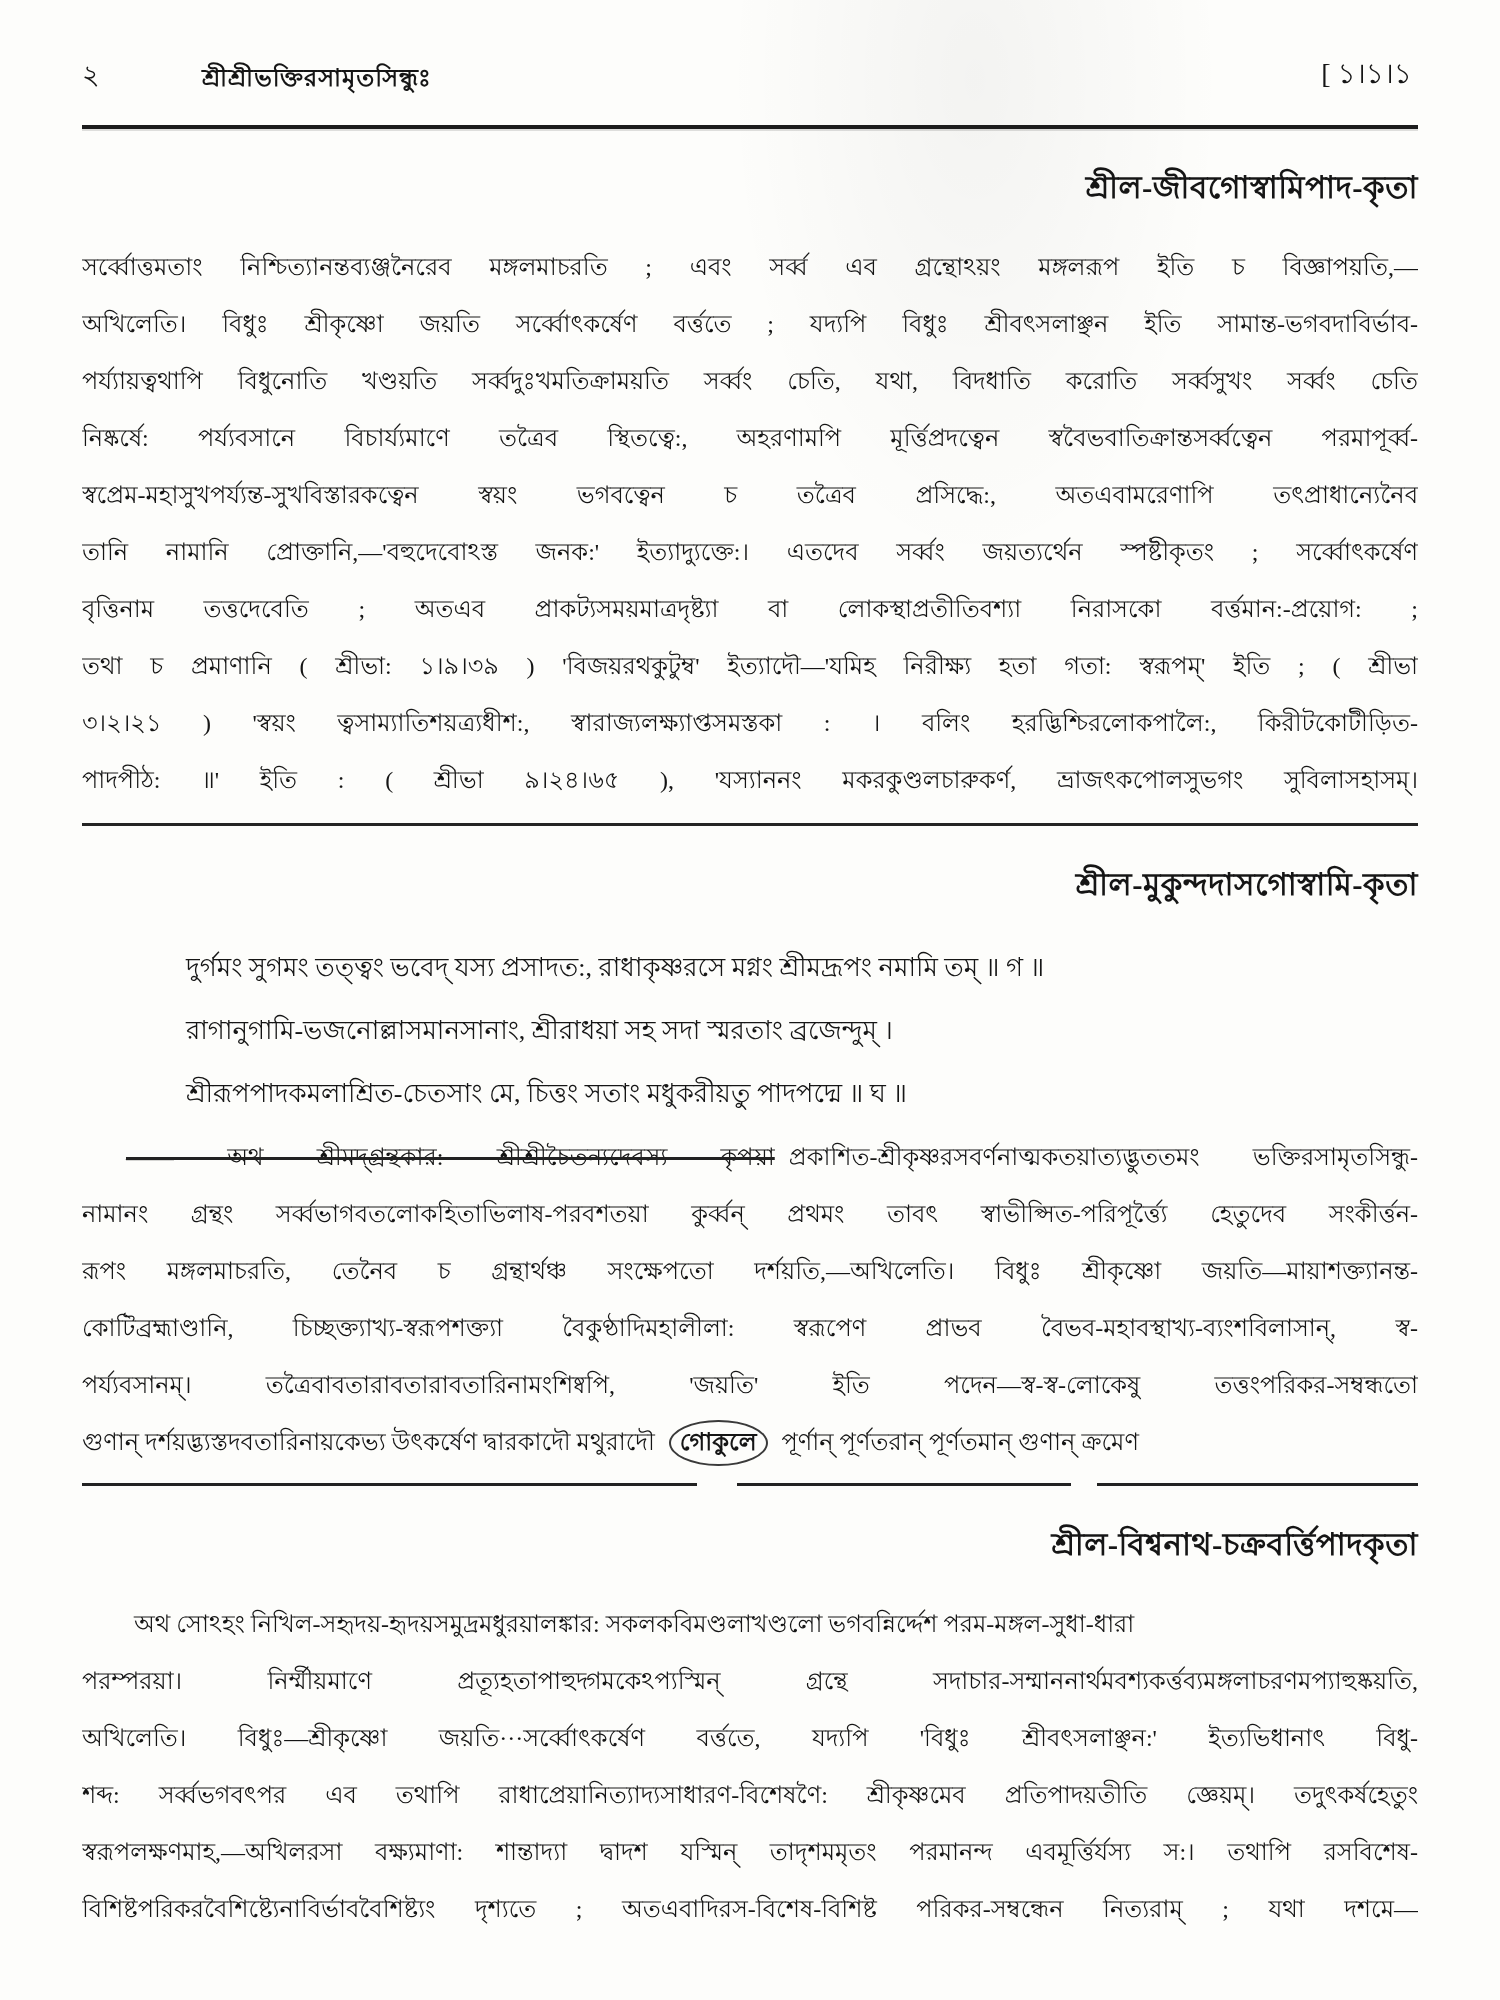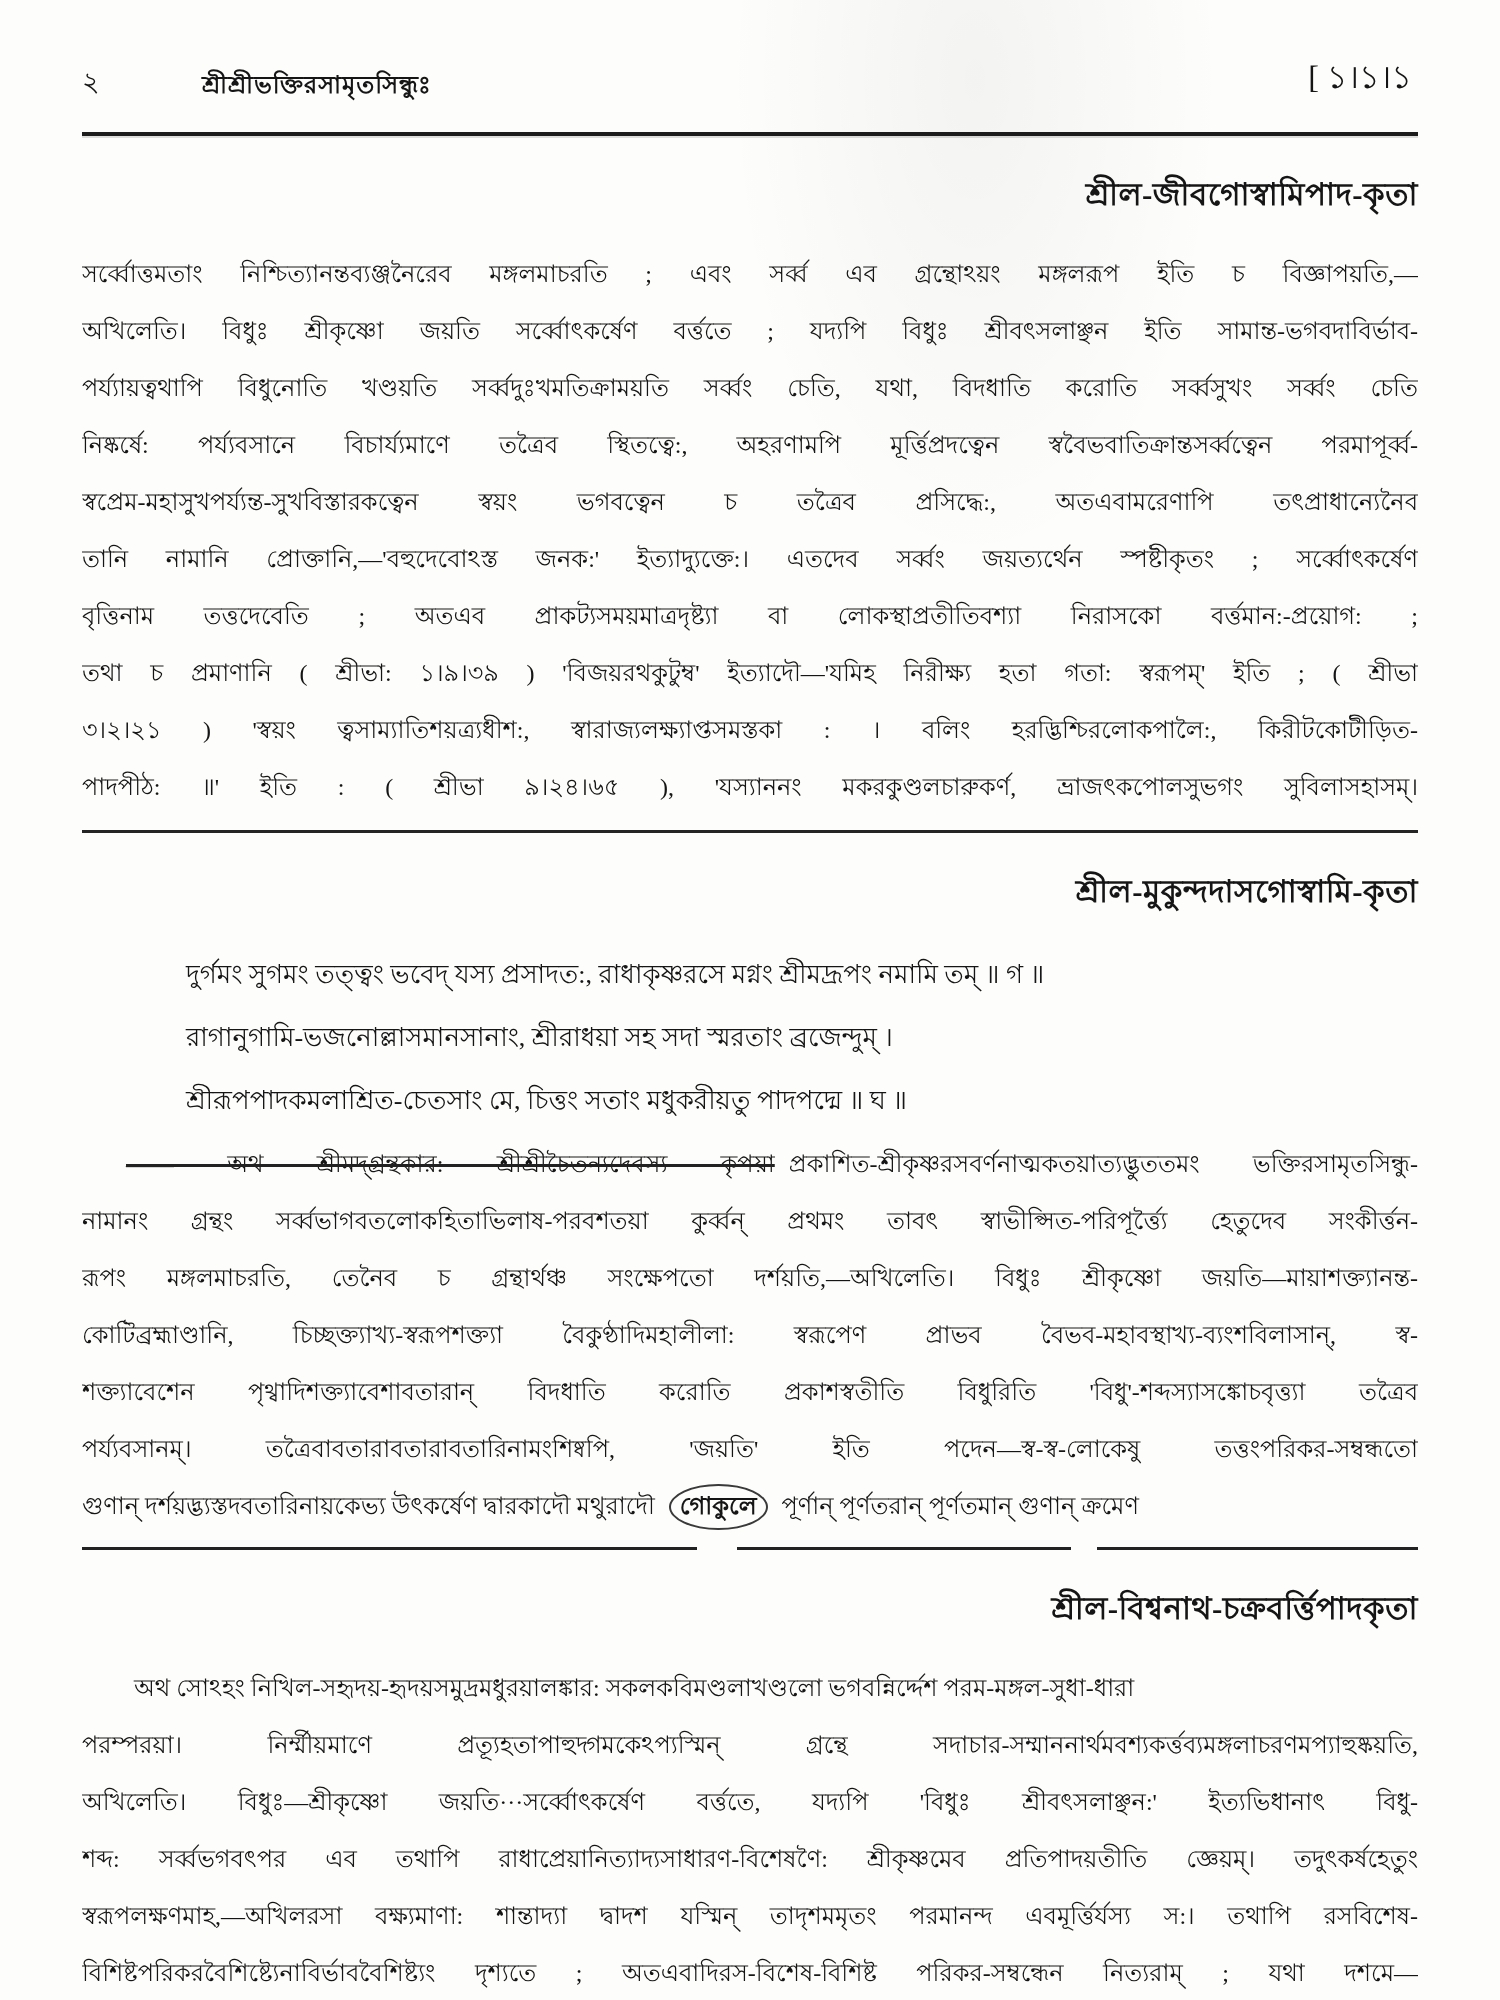--- a/index.html
+++ b/index.html
@@ -18,21 +18,21 @@
       radial-gradient(ellipse at 65% 4%, rgba(0,0,0,0.04), transparent 18%),
       #fdfdfb;
   }
   
   .header{
     display:flex;align-items:flex-end;justify-content:space-between;
     padding:0 6px 0 0;
   }
   .page-num{font-size:27px;width:120px;}
   .running-title{font-size:24px;font-weight:bold;letter-spacing:1px;flex:1;}
-  .folio{font-size:32px;width:160px;text-align:right;}
+  .folio{font-size:28px;width:160px;text-align:right;}
   .rule{
     height:4px;background:#1c1c1c;margin-top:26px;
     box-shadow:0 2px 0 rgba(0,0,0,0.12);
   }
   .rule.thin{height:3px;margin-top:14px;box-shadow:none;background:#242424;}
   .rule.broken{
     height:3px;margin-top:12px;box-shadow:none;
     background:linear-gradient(90deg,#222 0 46%,transparent 46% 49%,#222 49% 74%,transparent 74% 76%,#222 76% 100%);
   }
   
@@ -88,21 +88,20 @@
   <div class="verse-block">
     <div class="vline">দুর্গমং সুগমং তত্ত্বং ভবেদ্ যস্য প্রসাদত:, রাধাকৃষ্ণরসে মগ্নং শ্রীমদ্রূপং নমামি তম্ ॥ গ ॥</div>
     <div class="vline">রাগানুগামি-ভজনোল্লাসমানসানাং, শ্রীরাধয়া সহ সদা স্মরতাং ব্রজেন্দুম্ ।</div>
     <div class="vline">শ্রীরূপপাদকমলাশ্রিত-চেতসাং মে, চিত্তং সতাং মধুকরীয়তু পাদপদ্মে ॥ ঘ ॥</div>
   </div>
   <div>
     <div class="tline"><span class="sp" style="width:44px"></span><span class="struck">—— অথ শ্রীমদ্গ্রন্থকার: শ্রীশ্রীচৈতন্যদেবস্য কৃপয়া</span><span class="sp"></span><span>প্রকাশিত-শ্রীকৃষ্ণরসবর্ণনাত্মকতয়াত্যদ্ভুততমং ভক্তিরসামৃতসিন্ধু-</span></div>
     <div class="tline">নামানং  গ্রন্থং  সর্ব্বভাগবতলোকহিতাভিলাষ-পরবশতয়া কুর্ব্বন্  প্রথমং  তাবৎ  স্বাভীপ্সিত-পরিপূর্ত্ত্যৈ  হেতুদেব সংকীর্ত্তন-</div>
     <div class="tline">রূপং মঙ্গলমাচরতি,  তেনৈব চ গ্রন্থার্থঞ্চ সংক্ষেপতো  দর্শয়তি,—অখিলেতি।   বিধুঃ শ্রীকৃষ্ণো  জয়তি—মায়াশক্ত্যানন্ত-</div>
     <div class="tline">কোটিব্রহ্মাণ্ডানি,  চিচ্ছক্ত্যাখ্য-স্বরূপশক্ত্যা  বৈকুণ্ঠাদিমহালীলা:  স্বরূপেণ   প্রাভব  বৈভব-মহাবস্থাখ্য-ব্যংশবিলাসান্,  স্ব-</div>
-    <div class="tline">শক্ত্যাবেশেন পৃথ্বাদিশক্ত্যাবেশাবতারান্  বিদধাতি  করোতি  প্রকাশস্বতীতি  বিধুরিতি   'বিধু'-শব্দস্যাসঙ্কোচবৃত্ত্যা  তত্রৈব</div>
     <div class="tline">পর্য্যবসানম্।   তত্রৈবাবতারাবতারাবতারিনামংশিষ্বপি,  'জয়তি'  ইতি  পদেন—স্ব-স্ব-লোকেষু  তত্তংপরিকর-সম্বন্ধতো</div>
     <div class="tline loose"><span>গুণান্  দর্শয়দ্ভ্যস্তদবতারিনায়কেভ্য  উৎকর্ষেণ  দ্বারকাদৌ  মথুরাদৌ</span><span class="sp"></span><span class="circled">গোকুলে</span><span class="sp"></span><span>পূর্ণান্ পূর্ণতরান্ পূর্ণতমান্ গুণান্ ক্রমেণ</span></div>
   </div>
   <div class="rule broken"></div>
 
   <div class="sec-heading">শ্রীল-বিশ্বনাথ-চক্রবর্ত্তিপাদকৃতা</div>
   <div>
     <div class="tline" style="text-align-last:auto"><span class="sp" style="width:52px"></span><span>অথ  সোঽহং  নিখিল-সহৃদয়-হৃদয়সমুদ্রমধুরয়ালঙ্কার:  সকলকবিমণ্ডলাখণ্ডলো  ভগবন্নির্দ্দেশ  পরম-মঙ্গল-সুধা-ধারা</span></div>
     <div class="tline">পরম্পরয়া।  নির্ম্মীয়মাণে   প্রত্যূহতাপাহুদ্গমকেঽপ্যস্মিন্   গ্রন্থে   সদাচার-সম্মাননার্থমবশ্যকর্ত্তব্যমঙ্গলাচরণমপ্যাহুষ্কয়তি,</div>
     <div class="tline">অখিলেতি।  বিধুঃ—শ্রীকৃষ্ণো জয়তি···সর্ব্বোৎকর্ষেণ  বর্ত্ততে,  যদ্যপি 'বিধুঃ  শ্রীবৎসলাঞ্ছন:'  ইত্যভিধানাৎ  বিধু-</div>

